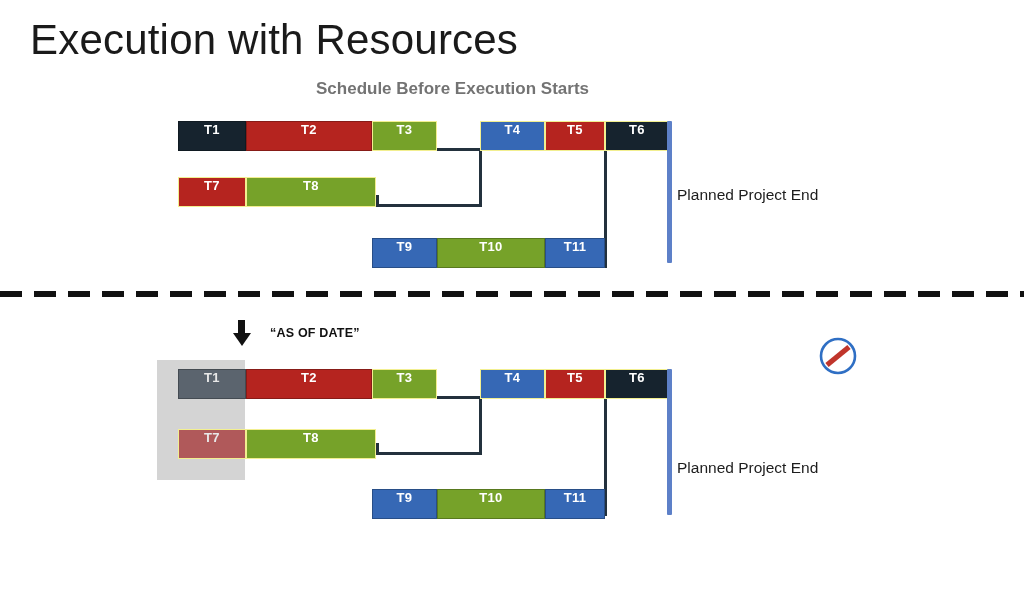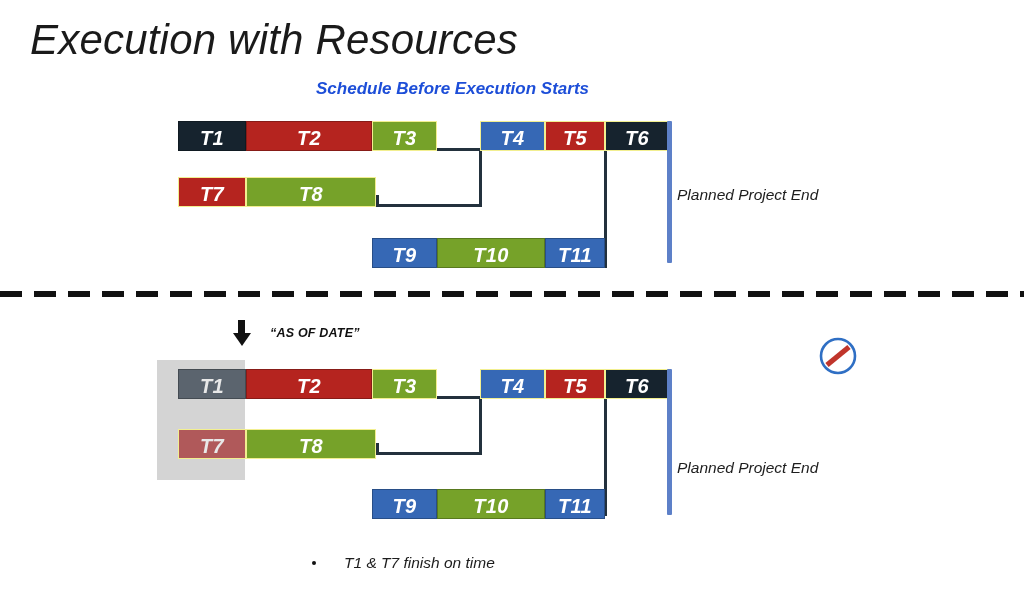--- a/index.html
+++ b/index.html
@@ -10,55 +10,54 @@
   body {
     font-family: "Liberation Sans", sans-serif;
     -webkit-font-smoothing: antialiased;
   }
   #slide {
     position: relative;
     width: 1024px;
     height: 594px;
     background: #ffffff;
     overflow: hidden;
-    font-style: italic;
   }
 
   
   .slide-title {
     position: absolute;
     left: 30px;
     top: 16px;
     font-size: 42px;
     font-weight: 400;
     color: #1a1a1a;
     letter-spacing: 0.2px;
     white-space: nowrap;
   }
 
   .section-title {
     position: absolute;
     font-size: 17px;
     font-weight: bold;
-    color: #1d4ed8;
+    color: #737373;
     white-space: nowrap;
   }
 
   
   .gantt {
     position: absolute;
   }
   .bar {
     position: absolute;
     box-sizing: border-box;
     display: flex;
-    align-items: flex-end;
+    align-items: flex-start;
     justify-content: center;
     color: #ffffff;
-    font-size: 20px;
+    font-size: 13px;
     font-weight: bold;
     letter-spacing: 0.3px;
     border: 1px solid rgba(0,0,0,0.25);
   }
   .bar.edge-yellow {
     border: 1px solid #f2ef90;
   }
   .bar.dim {
     color: #e8e8e8;
   }
@@ -262,18 +261,14 @@
     <div class="end-label" style="left:677px; top:459px;">Planned Project End</div>
   </div>
 
   <div class="noentry" style="left:818px; top:336px;">
     <svg width="40" height="40" viewBox="0 0 40 40" aria-hidden="true">
       <circle cx="20" cy="20" r="17" fill="#ffffff" stroke="#2f6fc4" stroke-width="2.6"></circle>
       <line x1="9" y1="29" x2="31" y2="11" stroke="#c0352b" stroke-width="5.2" stroke-linecap="butt"></line>
     </svg>
   </div>
 
-  <div class="bullet-row" style="left:312px; top:554px;">
-    <span class="bullet-dot"></span>
-    <span class="bullet-text">T1 &amp; T7 finish on time</span>
-  </div>
 
 </div>
 
 </body></html>

